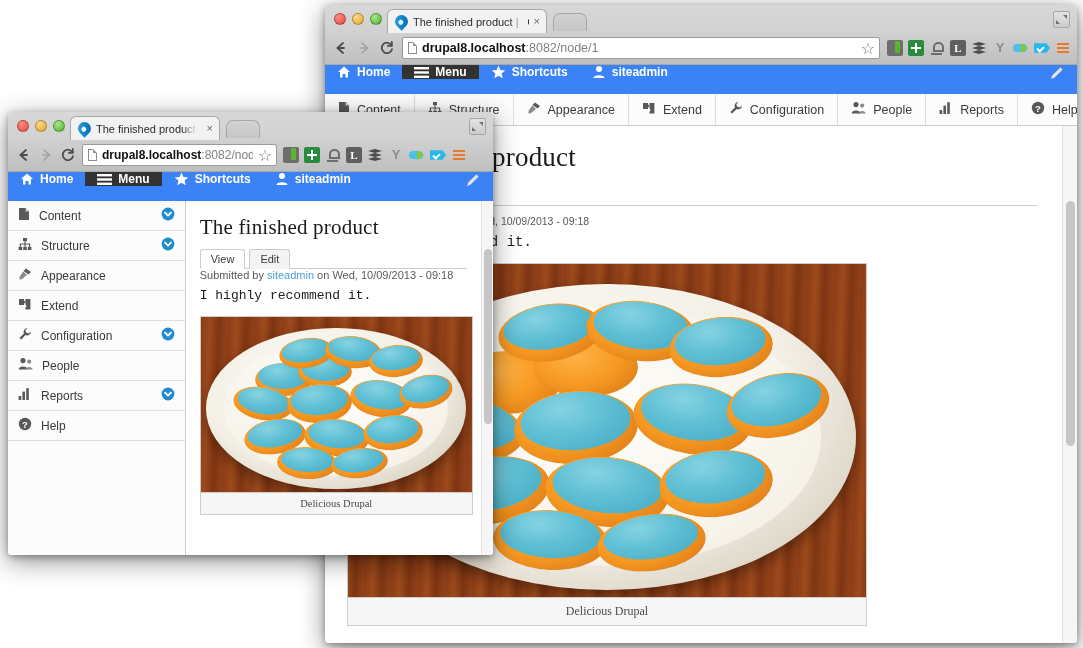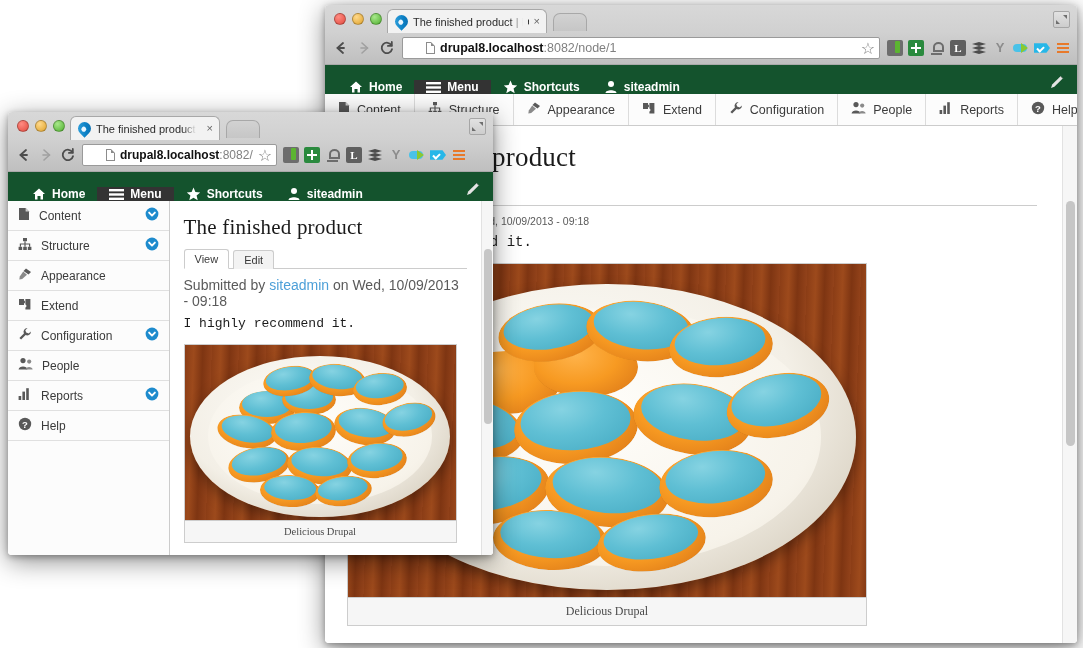--- a/index.html
+++ b/index.html
@@ -84,21 +84,21 @@
   }
   .nav-btn { color:#5a5a5a; display:flex; align-items:center; }
   .nav-btn.disabled { color:#9b9b9b; }
   .omnibox {
     flex: 1 1 auto;
     height: 22px;
     background: #fff;
     border: 1px solid #9a9a9a;
     border-radius: 2px;
     display: flex; align-items: center;
-    padding: 0 4px 0 23px;
+    padding: 0 4px 0 5px;
     gap: 5px;
     min-width: 0;
   }
   .page-icon { width:9px; height:12px; border:1px solid #8c8c8c; background:#fff; position:relative; flex:0 0 9px;}
   .page-icon::after{ content:""; position:absolute; right:-1px; top:-1px; border-width:0 4px 4px 0;
     border-style:solid; border-color:#fff #fff #8c8c8c #8c8c8c; }
   .url { font-size: 12.5px; color: #808080; white-space: nowrap; overflow: hidden; flex:1 1 auto; }
   .url b { color: #111; font-weight: bold; }
   .star { color:#7c7c7c; flex:0 0 auto; }
   .ext-icons { display:flex; align-items:center; gap:5px; flex:0 0 auto; }
@@ -119,24 +119,23 @@
   .ext-cloud { position:relative; }
   .ext-cloud::before{content:"";position:absolute;left:0;top:4px;width:14px;height:8px;background:#49c2e8;border-radius:6px;}
   .ext-cloud::after{content:"";position:absolute;left:8px;top:3px;width:0;height:0;border-left:7px solid #8ac832;border-top:5px solid transparent;border-bottom:5px solid transparent;}
   .ext-tag { background:#27b7e8; clip-path: polygon(0 20%, 78% 20%, 100% 50%, 78% 80%, 0 80%); position:relative;}
   .ext-tag::after{content:"";position:absolute;left:3px;top:6px;width:5px;height:3px;border-left:2px solid #fff;border-bottom:2px solid #fff;transform:rotate(-45deg);}
   .ext-menu { position:relative; }
   .ext-menu i { position:absolute; left:2px; width:12px; height:2px; background:#e8792a; display:block; }
 
   
   .drupal-bar {
-    background: #14532d;
-    display: flex; align-items: flex-end;
+    background: #3b82f6;
+    display: flex; align-items: flex-start;
     position: relative;
-    padding-left: 12px;
   }
   .dtab {
     display: flex; align-items: center; gap: 6px;
     padding: 0 12px;
     color: #fff; font-size: 12px; font-weight: bold;
     white-space: nowrap;
   }
   .dtab.active { background: #333333; }
   .dtab-ico { display:flex; align-items:center; }
   .pencil-btn { margin-left:auto; display:flex; align-items:center; padding: 0 12px; }
@@ -157,21 +156,21 @@
 
   
   .page { background: #fff; position: relative; overflow: hidden; }
   .page-inner { padding: 16px 22px 0 22px; }
   h1.node-title {
     font-family: "Liberation Serif", serif;
     font-weight: normal;
     color: #1a1a1a;
     letter-spacing: .2px;
   }
-  .tabs-row { display: flex; align-items: flex-end; gap: 4px; border-bottom: 1px solid #ccc; margin-top: 10px; }
+  .tabs-row { display: flex; gap: 4px; border-bottom: 1px solid #ccc; margin-top: 10px; }
   .ntab {
     font-size: 11.5px; color: #3a3a3a;
     padding: 4px 11px 4px 11px;
     border: 1px solid #ccc; border-bottom: none;
     border-radius: 3px 3px 0 0;
     background: #f3f3f3;
     position: relative; top: 1px;
   }
   .ntab.active { background: #fff; border-bottom: 1px solid #fff; }
   .submitted { font-size: 10.5px; color: #5a5a5a; margin-top: 9px; }
@@ -726,21 +725,21 @@
         </div>
       </div>
 
       <div class="page" style="flex:1 1 auto; position:relative;">
         <div class="page-inner" style="padding:14px 26px 0 14px;">
           <h1 class="node-title" style="font-size:21px;">The finished product</h1>
           <div class="tabs-row" style="margin-top:8px;">
             <span class="ntab active" style="font-size:11px;padding:3px 10px;">View</span>
             <span class="ntab" style="font-size:11px;padding:3px 10px;">Edit</span>
           </div>
-          <div class="submitted" style="font-size:14px;margin-top:8px;">
+          <div class="submitted" style="font-size:11px;margin-top:0;">
             <span>Submitted by </span><a href="#">siteadmin</a><span> on Wed, 10/09/2013 - 09:18</span>
           </div>
           <div class="body-text" style="font-size:13px;">I highly recommend it.</div>
 
           <div class="figure" style="width:273px;">
             <div class="figure-img" style="height:175px;">
               <div class="photo">
                 <div class="plate"></div>
                 <div class="cookie" style="left:20%; top:26%; width:21%; height:19%;">
                     <span class="dough"></span>

